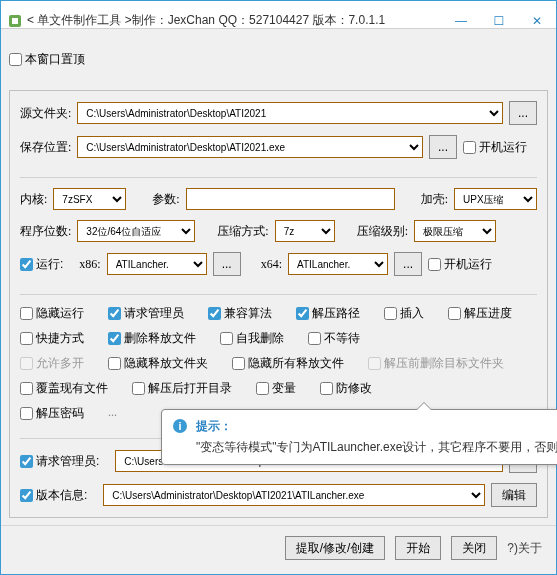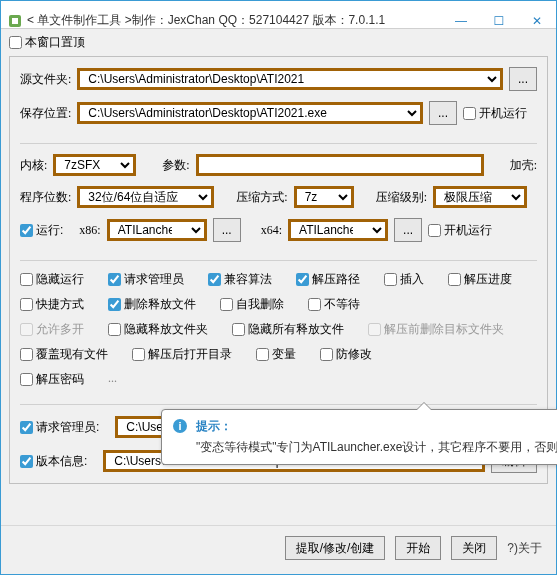--- a/index.html
+++ b/index.html
@@ -4,30 +4,30 @@
 <style>
 * { box-sizing: border-box; margin: 0; padding: 0; }
 body { font-family: "Microsoft YaHei", SimSun, sans-serif; font-size: 12px; background: #fff; }
 .window { width: 557px; height: 575px; border: 1px solid #3a9bd4; background: #f0f0f0; display: flex; flex-direction: column; }
 .titlebar { height: 28px; background: #fff; display: flex; align-items: center; padding: 12px 0 0 6px; border-bottom: 1px solid #d0d0d0; }
 .titlebar .icon { width: 16px; height: 16px; margin-right: 4px; }
 .titlebar .title { flex: 1; color: #333; font-size: 12px; white-space: nowrap; overflow: hidden; }
 .winbtns { display: flex; height: 100%; }
 .winbtn { width: 38px; display: flex; align-items: center; justify-content: center; color: #2a84c4; font-size: 12px; cursor: pointer; }
 .winbtn.close { color: #2a84c4; }
-.topbar { padding: 5px 8px; display: flex; background: #f0f0f0; }
+.topbar { padding: 22px 8px; display: flex; background: #f0f0f0; }
 .chk { display: inline-flex; align-items: center; gap: 3px; margin-right: 10px; white-space: nowrap; }
 .chk input { width: 13px; height: 13px; accent-color: #3a9bd4; }
 .chk.disabled { color: #999; }
 .content { flex: 1; padding: 0 8px 8px 8px; overflow: hidden; }
 .group { border: 1px solid #c0c0c0; padding: 10px; background: #f0f0f0; }
 .row { display: flex; align-items: center; gap: 6px; margin-bottom: 10px; }
 .row:last-child { margin-bottom: 0; }
 .lbl { white-space: nowrap; font-family: Liberation Serif, serif; }
-.sel, .txt { border: 3px solid #a16207; background: #fff; height: 22px; padding: 0 4px; font-size: 12px; font-family: inherit; }
+.sel, .txt { border: 1px solid #a16207; background: #fff; height: 22px; padding: 0 4px; font-size: 10px; font-family: inherit; }
 .sel { padding-right: 16px; }
 .txt { width: 110px; }
 .btn { border: 1px solid #888; background: #e8e8e8; height: 24px; padding: 0 10px; font-size: 12px; cursor: pointer; font-family: inherit; }
 .dotsbtn { padding: 0 8px; }
 .flex1 { flex: 1; min-width: 0; }
 .chkgrid { display: flex; flex-wrap: wrap; gap: 10px 14px; margin-bottom: 8px; }
 .spacer { height: 8px; }
 .bottombar { padding: 10px 14px 14px 14px; display: flex; justify-content: flex-end; align-items: center; gap: 10px; background: #f0f0f0; border-top: 1px solid #d8d8d8; }
 .about { color: #404040; cursor: pointer; }
 .tooltip { position: absolute; left: 160px; top: 408px; width: 440px; background: #fff; border: 1px solid #888; border-radius: 4px; padding: 8px 10px; box-shadow: 1px 1px 4px rgba(0,0,0,.2); display: flex; gap: 8px; }
@@ -86,20 +86,21 @@
       <hr style="border:none;border-top:1px solid #d0d0d0;margin-bottom:10px">
 
       <div class="row">
         <span class="lbl">内核:</span>
         <select class="sel"><option>7zSFX</option></select>
         <span style="width:14px"></span>
         <span class="lbl">参数:</span>
         <input class="txt flex1" value="" style="">
         <span style="width:14px"></span>
         <span class="lbl">加壳:</span>
+        <select class="sel"><option>UPX压缩</option></select>
       </div>
 
       <div class="row">
         <span class="lbl">程序位数:</span>
         <select class="sel"><option>32位/64位自适应</option></select>
         <span style="width:10px"></span>
         <span class="lbl">压缩方式:</span>
         <select class="sel" style="width:60px"><option>7z</option></select>
         <span style="width:10px"></span>
         <span class="lbl">压缩级别:</span>

